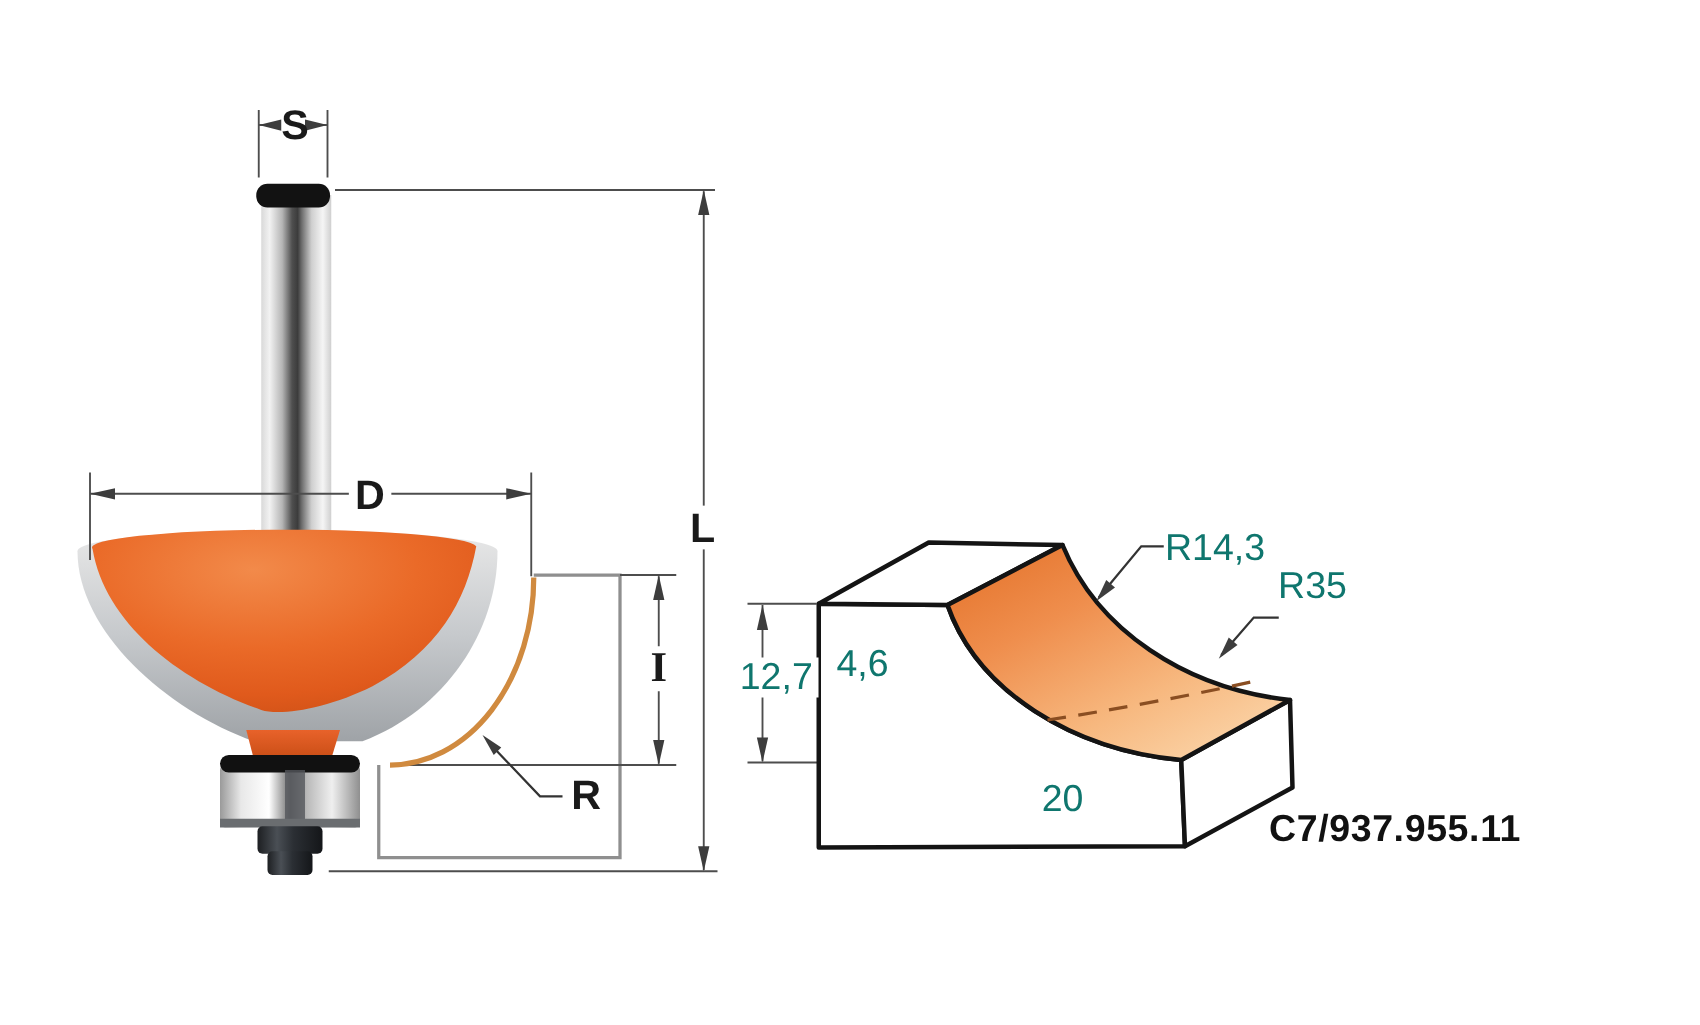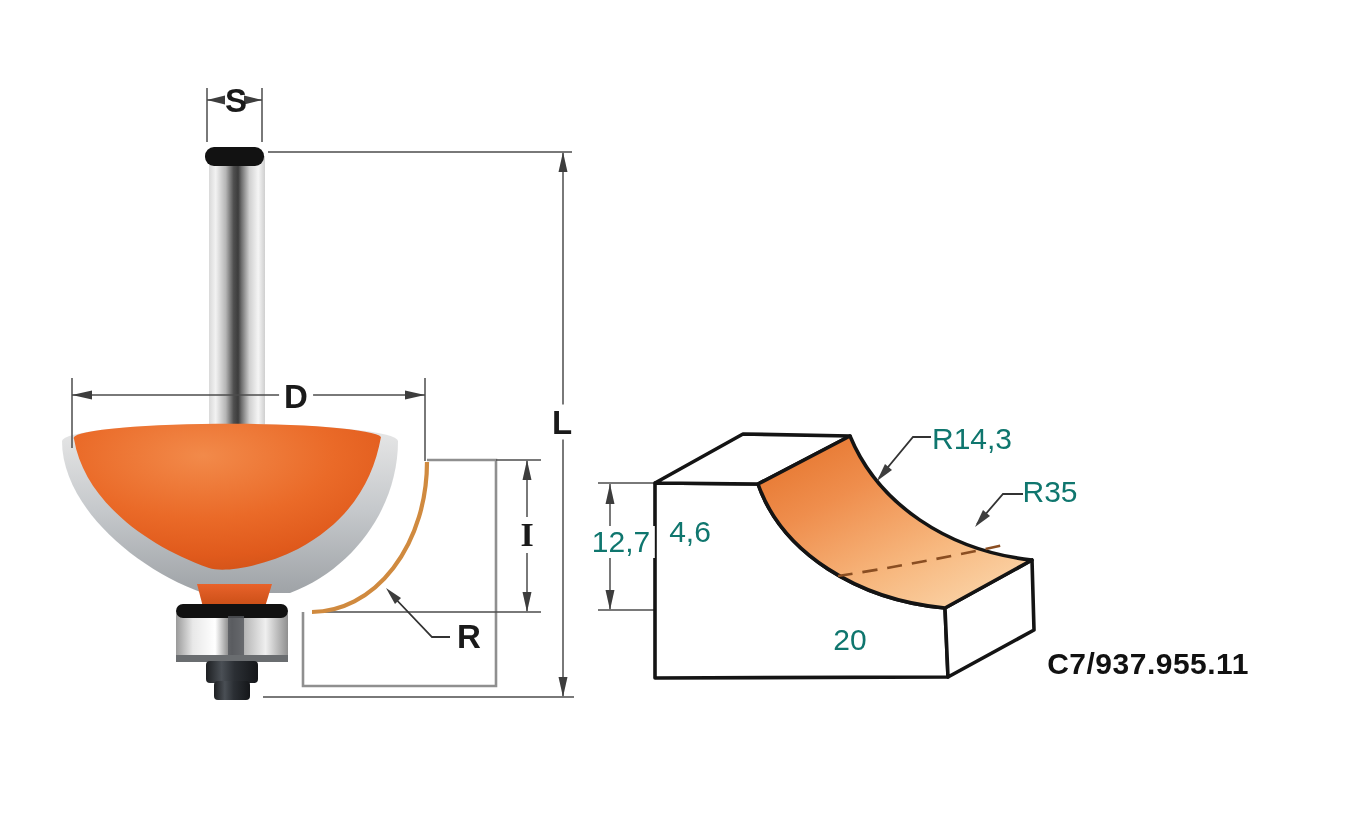--- a/index.html
+++ b/index.html
@@ -34,21 +34,20 @@
   }
   .whitebg{
     background:#ffffff;
     padding:1px 5px;
   }
   .partno{
     font-weight:bold;
     font-size:30px;
     color:#111111;
     letter-spacing:0.5px;
-    margin-left:32px;
   }
 </style>
 </head>
 <body>
 
 <div class="canvas">
 
   <svg width="1360" height="820" viewBox="0 0 1360 820">
     <defs>
       <linearGradient id="shankGrad" x1="0" y1="0" x2="1" y2="0">
@@ -183,16 +182,16 @@
   <span class="lbl dimletter" style="left:236px; top:100px;">S</span>
   <span class="lbl dimletter whitebg" style="left:296px; top:396px;">D</span>
   <span class="lbl dimletter serifI whitebg" style="left:527px; top:535px;">I</span>
   <span class="lbl dimletter" style="left:469px; top:636px;">R</span>
   <span class="lbl dimletter whitebg" style="left:562px; top:422px;">L</span>
 
   <span class="lbl dimnum whitebg" style="left:621px; top:542px;">12,7</span>
   <span class="lbl dimnum" style="left:690px; top:532px;">4,6</span>
   <span class="lbl dimnum whitebg" style="left:850px; top:640px;">20</span>
   <span class="lbl dimnum" style="left:972px; top:439px;">R14,3</span>
-  <span class="lbl dimnum" style="left:1050px; top:492px;">R35</span>
+  <span class="lbl dimnum" style="left:1050px; top:469px;">R35</span>
   <span class="lbl partno" style="left:1116px; top:664px;">C7/937.955.11</span>
 
 </div>
 
 </body></html>

